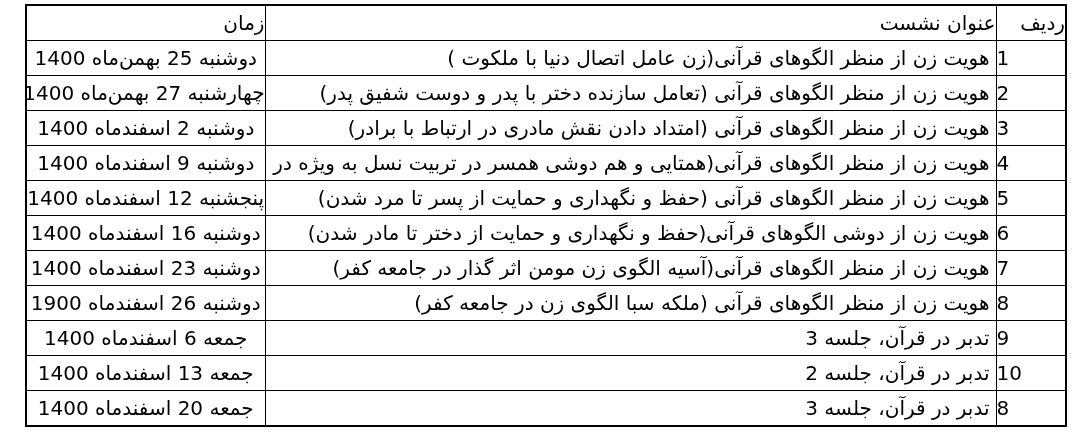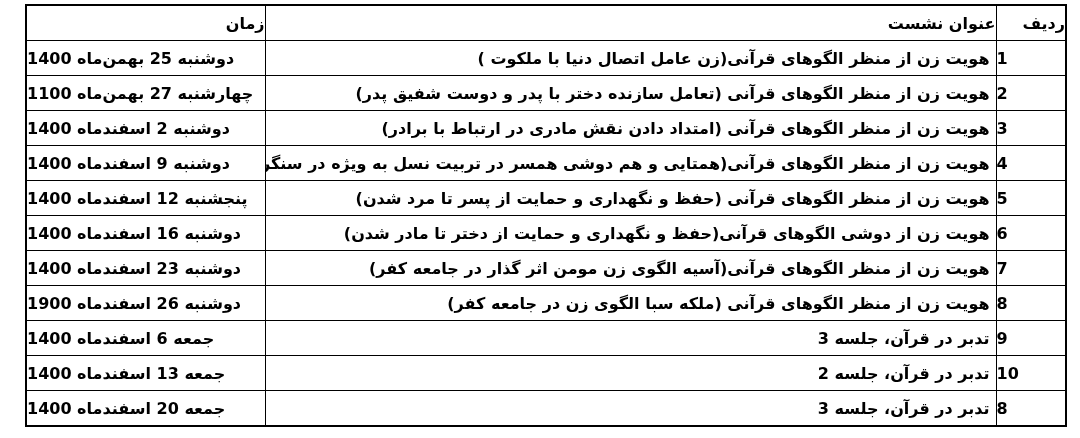--- a/index.html
+++ b/index.html
@@ -28,22 +28,22 @@
     border: 2px solid #000000;
     background: #ffffff;
   }
   col.c-num   { width: 70px; }
   col.c-title { width: 731px; }
   col.c-time  { width: 239px; }
   th, td {
     border: 1px solid #000000;
     height: 34px;
     vertical-align: middle;
-    font-weight: bold;
-    font-size: 16px;
+    font-weight: normal;
+    font-size: 20px;
     padding: 0;
     white-space: nowrap;
     overflow: hidden;
   }
   th.col-num {
     text-align: right;
     padding-left: 20px;
   }
   th.col-title {
     text-align: right;
@@ -59,21 +59,21 @@
     direction: ltr;
     padding-right: 8px;
     text-align: left;
   }
   td.cell-title {
     text-align: right;
     padding-left: 28px;
     padding-right: 6px;
   }
   td.cell-time {
-    text-align: left;
+    text-align: center;
   }
 </style>
 </head>
 <body>
 
 <div class="table-wrap">
   <table class="schedule" dir="rtl">
     <colgroup>
       <col class="c-num">
       <col class="c-title">
@@ -88,21 +88,21 @@
     </thead>
     <tbody>
         <tr>
           <td class="cell-num">1</td>
           <td class="cell-title">هویت زن از منظر الگوهای قرآنی(زن عامل اتصال دنیا با ملکوت )</td>
           <td class="cell-time">دوشنبه 25 بهمن‌ماه 1400</td>
         </tr>
         <tr>
           <td class="cell-num">2</td>
           <td class="cell-title">هویت زن از منظر الگوهای قرآنی (تعامل سازنده دختر با پدر و دوست شفیق پدر)</td>
-          <td class="cell-time">چهارشنبه 27 بهمن‌ماه 1100</td>
+          <td class="cell-time">چهارشنبه 27 بهمن‌ماه 1400</td>
         </tr>
         <tr>
           <td class="cell-num">3</td>
           <td class="cell-title">هویت زن از منظر الگوهای قرآنی (امتداد دادن نقش مادری در ارتباط با برادر)</td>
           <td class="cell-time">دوشنبه 2 اسفندماه 1400</td>
         </tr>
         <tr>
           <td class="cell-num">4</td>
           <td class="cell-title">هویت زن از منظر الگوهای قرآنی(همتایی و هم دوشی همسر در تربیت نسل به ویژه در سنگر خانه)</td>
           <td class="cell-time">دوشنبه 9 اسفندماه 1400</td>

